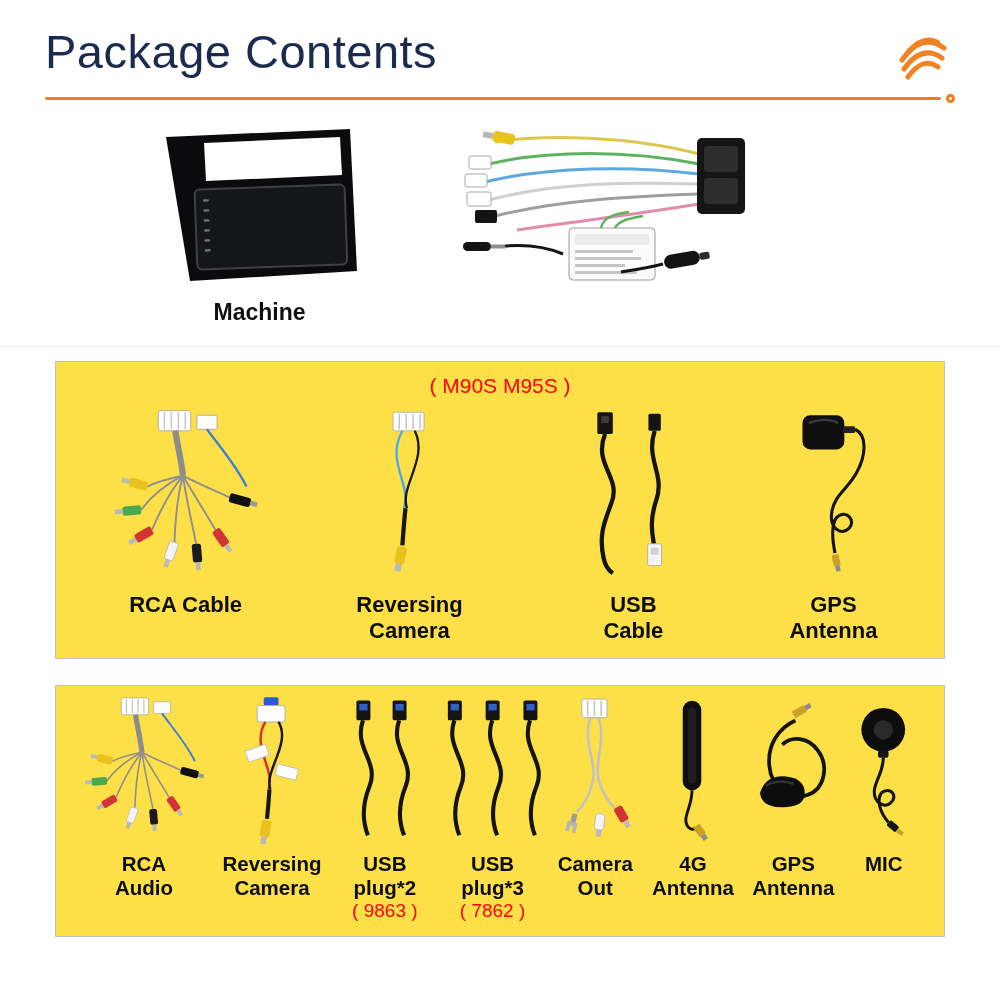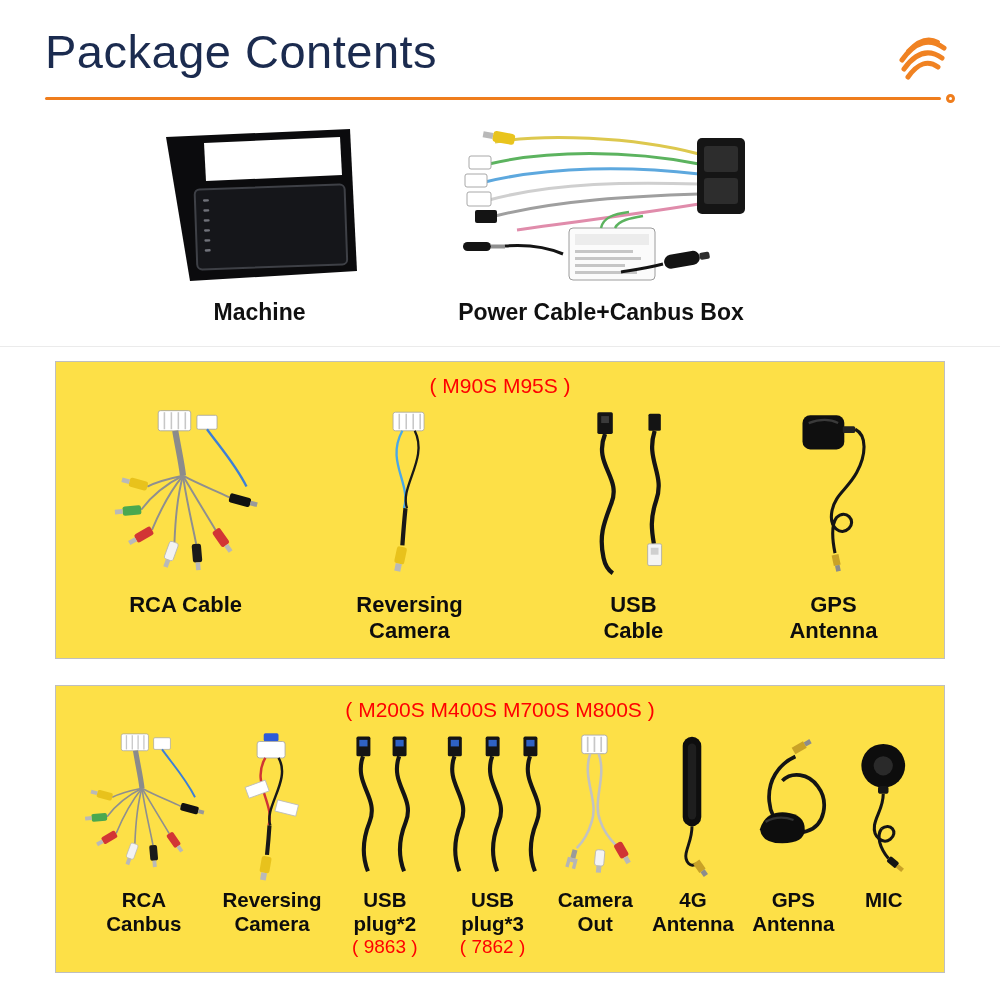--- a/index.html
+++ b/index.html
@@ -121,21 +121,20 @@
           <rect x="124" y="140" width="50" height="3" fill="#c6c6c6"></rect>
           <rect x="124" y="147" width="62" height="3" fill="#c6c6c6"></rect>
           <path d="M150 104 C 152 94, 162 90, 178 88 M164 104 C 168 96, 180 94, 192 92" stroke="#5cb35f" stroke-width="2.5" fill="none"></path>
           <path d="M212 140 C 196 144, 182 146, 170 148" stroke="#131313" stroke-width="3" fill="none"></path>
           <g transform="translate(212,132) rotate(-10)">
             <rect x="0" y="0" width="36" height="14" rx="7" fill="#131313"></rect>
             <rect x="36" y="3.5" width="10" height="7" rx="2" fill="#2c2c2c"></rect>
           </g>
         </svg>
       </div>
-      <figcaption class="top-label">Power Cable+Canbus Box</figcaption>
     </figure>
 
   </section>
 
   <div class="hr-light"></div>
 
   <section class="group-box group1">
     <div class="gtitle">( M90S M95S )</div>
     <div class="items-row">
 
@@ -247,21 +246,20 @@
           </svg>
         </div>
         <figcaption class="item-label">GPS
 Antenna</figcaption>
       </figure>
 
     </div>
   </section>
 
   <section class="group-box group2">
-    <div class="gtitle">( M200S M400S M700S M800S )</div>
     <div class="items-row">
 
       <figure class="pkg-item g2-0">
         <div class="img">
           <svg height="152" viewBox="0 0 210 235">
             <rect x="70" y="6" width="42" height="26" rx="3" fill="#fff" stroke="#9f9f9f"></rect>
             <g stroke="#c7c7c7" stroke-width="2">
               <line x1="78" y1="8" x2="78" y2="30"></line>
                 <line x1="87" y1="8" x2="87" y2="30"></line>
               <line x1="96" y1="8" x2="96" y2="30"></line>
@@ -303,21 +301,21 @@
                 <rect x="0" y="-6" width="24" height="12" rx="3" fill="#d23535"></rect>
                 <rect x="24" y="-3" width="10" height="6" fill="#b9b9b9"></rect>
               </g>
             <g transform="translate(162,118) rotate(15)">
                 <rect x="0" y="-6" width="28" height="12" rx="3" fill="#111"></rect>
                 <rect x="28" y="-3" width="9" height="6" fill="#999"></rect>
               </g>
           </svg>
         </div>
         <figcaption class="item-label">RCA
-Canbus</figcaption>
+Audio</figcaption>
       </figure>
 
       <figure class="pkg-item g2-1">
         <div class="img">
           <svg height="152" viewBox="0 0 124 185">
             <rect x="52" y="4" width="18" height="10" rx="2" fill="#2d5bd8"></rect>
             <rect x="44" y="14" width="34" height="20" rx="3" fill="#fff" stroke="#a5a5a5"></rect>
             <path d="M54 34 C 36 64, 66 90, 58 116" stroke="#d03434" stroke-width="3" fill="none"></path>
             <path d="M70 34 C 86 60, 52 94, 60 116" stroke="#181818" stroke-width="3" fill="none"></path>
             <g transform="rotate(-20 44 72)">

